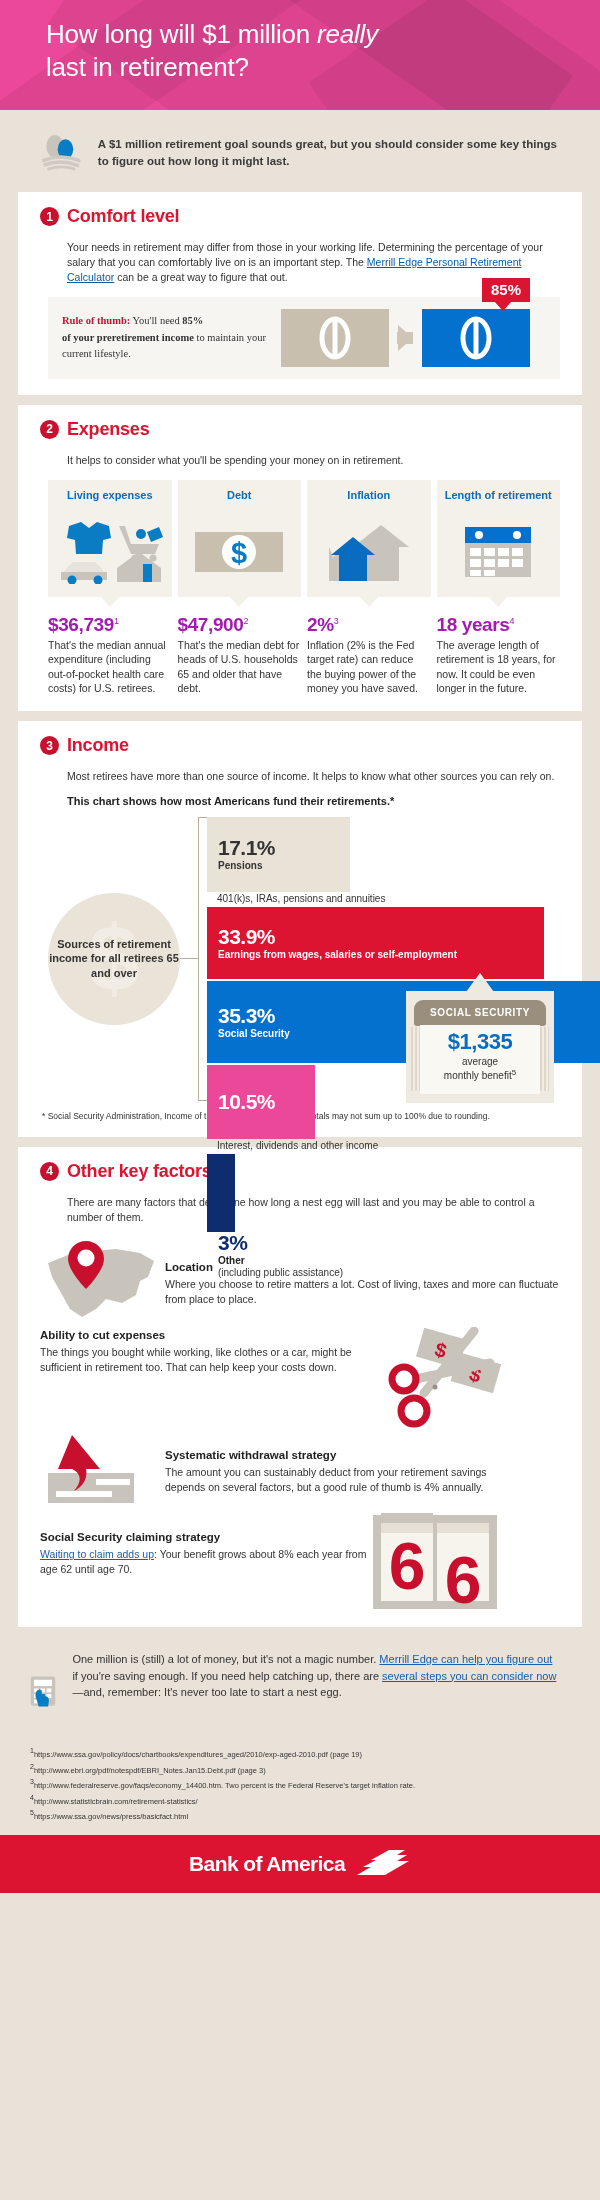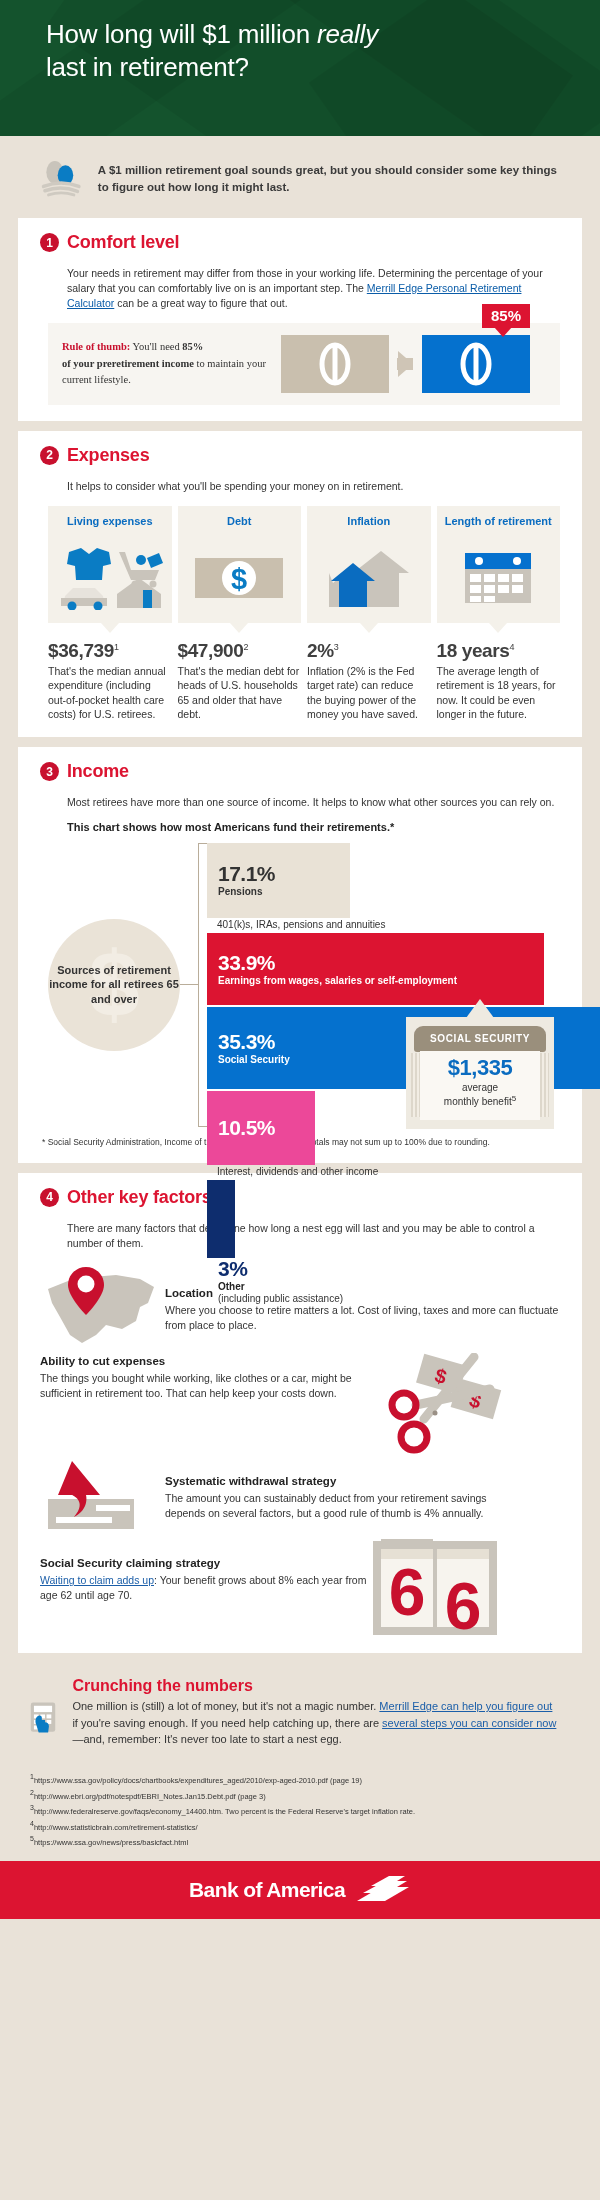--- a/index.html
+++ b/index.html
@@ -6,22 +6,22 @@
   body {
     width: 600px;
     background: #e9e2d8;
     font-family: "Liberation Sans", sans-serif;
     color: #333;
   }
   .page { width: 600px; position: relative; overflow: hidden; }
 
   
   .header {
-    background: #14532d;
-    height: 136px;
+    background: #ec4899;
+    height: 110px;
     position: relative;
     overflow: hidden;
   }
   .header .chev { position: absolute; background: rgba(0,0,0,0.06); }
   .header .c1 { width: 260px; height: 460px; transform: rotate(-55deg); left: 180px; top: -180px; }
   .header .c2 { width: 120px; height: 460px; transform: rotate(-55deg); left: 420px; top: -170px; }
   .header .c3 { width: 90px;  height: 460px; transform: rotate(55deg);  left: 120px; top: -190px; }
   .header .c4 { width: 200px; height: 400px; transform: rotate(55deg);  left: 430px; top: -150px; }
   .header h1 {
     position: relative;
@@ -121,21 +121,21 @@
   }
   .exp-tile::after {
     content: ""; position: absolute;
     left: 50%; margin-left: -9px; bottom: -10px;
     border-left: 9px solid transparent;
     border-right: 9px solid transparent;
     border-top: 10px solid #f4f1ea;
   }
   .exp-label { color: #0a6cc0; font-size: 11px; font-weight: bold; line-height: 1.15; min-height: 26px; }
   .exp-art { height: 70px; display: flex; align-items: center; justify-content: center; margin-top: 2px; }
-  .exp-value { color: #404040; font-size: 19px; font-weight: bold; margin-top: 17px; letter-spacing: -0.4px; }
+  .exp-value { color: #a21caf; font-size: 19px; font-weight: bold; margin-top: 17px; letter-spacing: -0.4px; }
   .exp-value sup { font-size: 9px; font-weight: normal; }
   .exp-desc { font-size: 10.5px; line-height: 1.37; margin-top: 2px; color: #333; }
 
   
   .sub-bold { font-size: 11px; font-weight: bold; color: #222; padding-left: 27px; margin-top: 10px; }
   .chart-wrap { position: relative; margin-top: 8px; height: 290px; }
   .chart-bracket {
     position: absolute; left: 158px; top: 2px;
     width: 9px; height: 284px;
     border-left: 1.5px solid #b9ad9a;
@@ -539,21 +539,20 @@
           <rect x="42" y="32" width="12" height="10"></rect>
         <rect x="10" y="46" width="12" height="10"></rect>
           <rect x="26" y="46" width="12" height="10"></rect>
           <rect x="42" y="46" width="12" height="10"></rect>
         <rect x="10" y="60" width="12" height="10"></rect>
       </g>
       <rect x="26" y="46" width="12" height="10" fill="#0a7cc4"></rect>
       <path d="M20 36 C14 40 12 50 16 58 L22 78 L46 78 L48 62 C48 56 44 52 38 52 L30 52 L30 40 C30 35 24 33 20 36 Z" fill="#0a7cc4"></path>
     </svg>
     <div>
-      <div class="crunch-title">Crunching the numbers</div>
       <div class="crunch-body">
         <span>One million is (still) a lot of money, but it's not a magic number. </span><a class="lnk-d" href="#">Merrill Edge can help you figure out</a><span> if you're saving enough. If you need help catching up, there are </span><a class="lnk-d" href="#">several steps you can consider now</a><span>—and, remember: It's never too late to start a nest egg.</span>
       </div>
     </div>
   </div>
 
   <div class="refs">
     <div><sup>1</sup><span>https://www.ssa.gov/policy/docs/chartbooks/expenditures_aged/2010/exp-aged-2010.pdf (page 19)</span></div>
     <div><sup>2</sup><span>http://www.ebri.org/pdf/notespdf/EBRI_Notes.Jan15.Debt.pdf (page 3)</span></div>
     <div><sup>3</sup><span>http://www.federalreserve.gov/faqs/economy_14400.htm. Two percent is the Federal Reserve's target inflation rate.</span></div>

